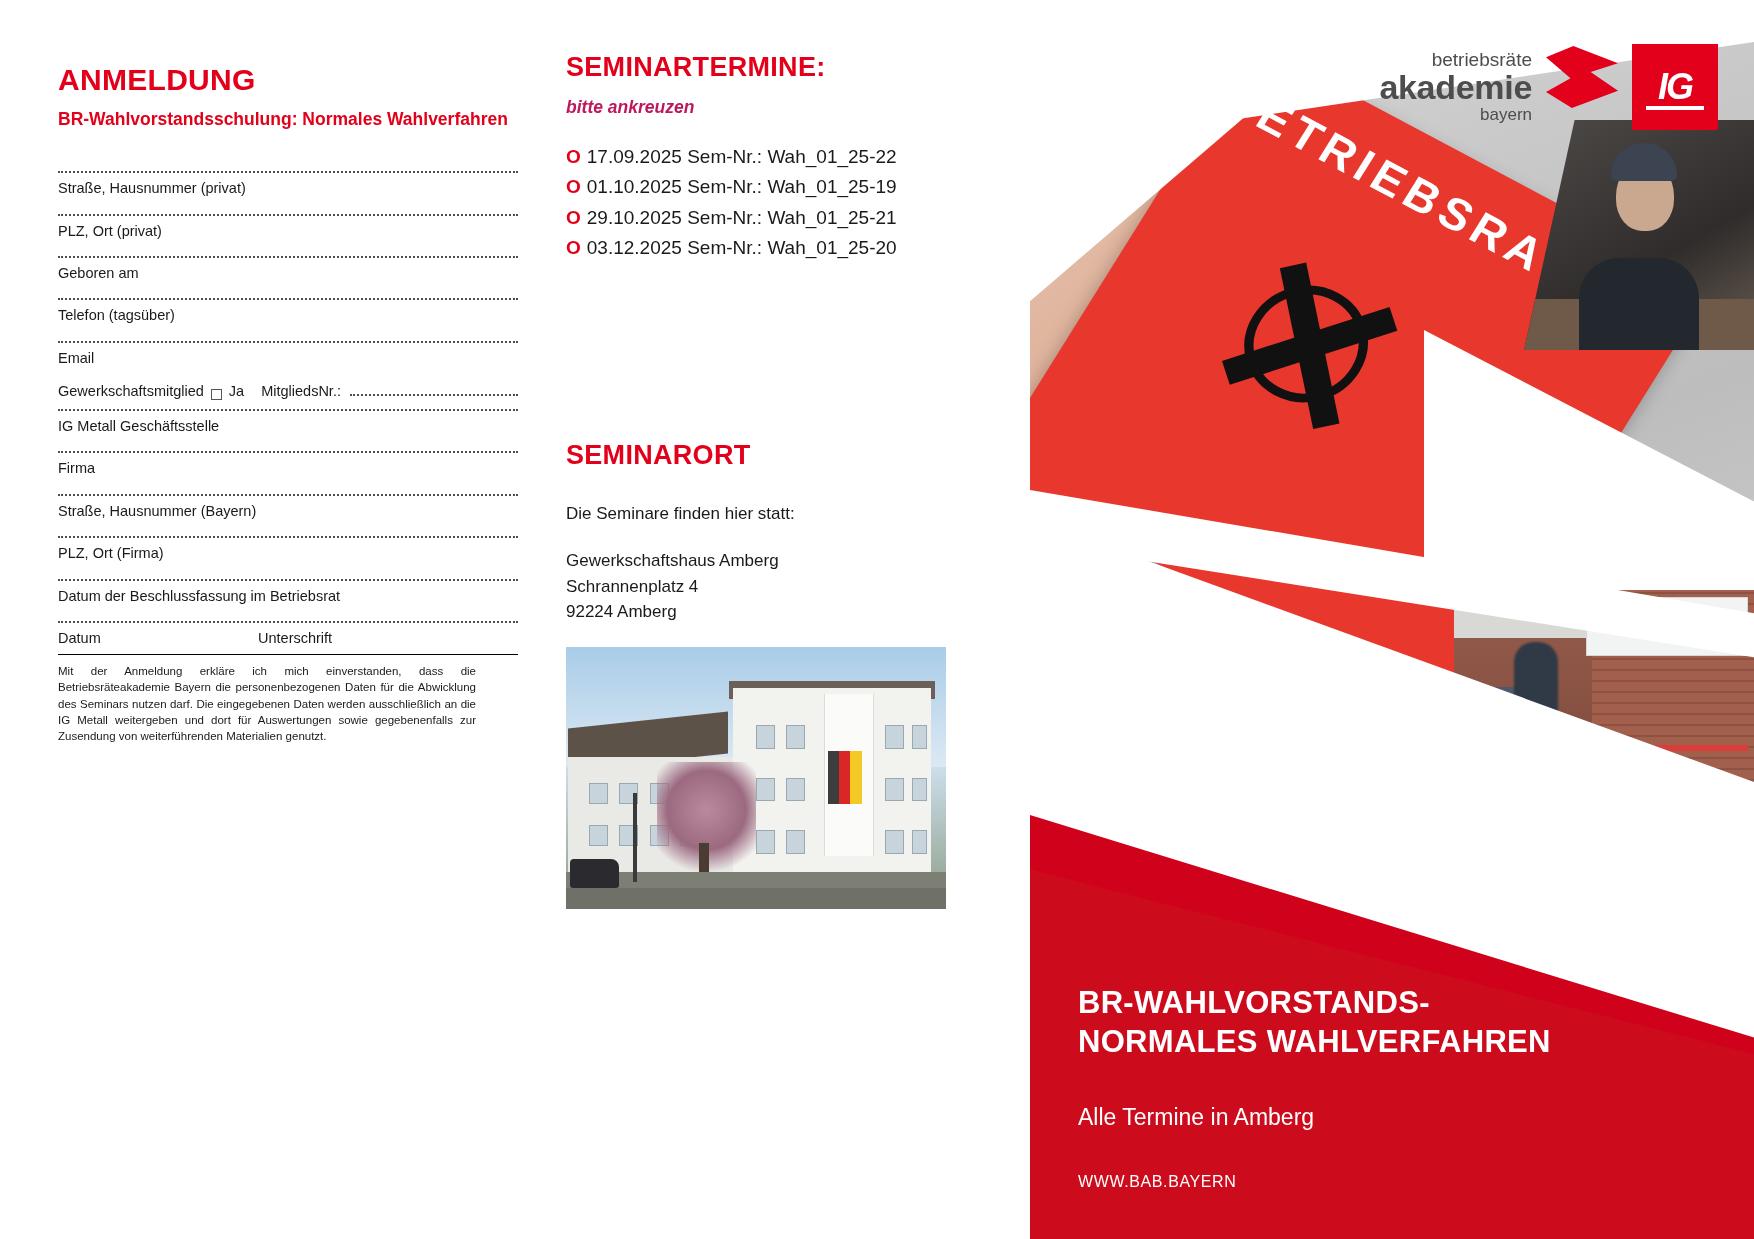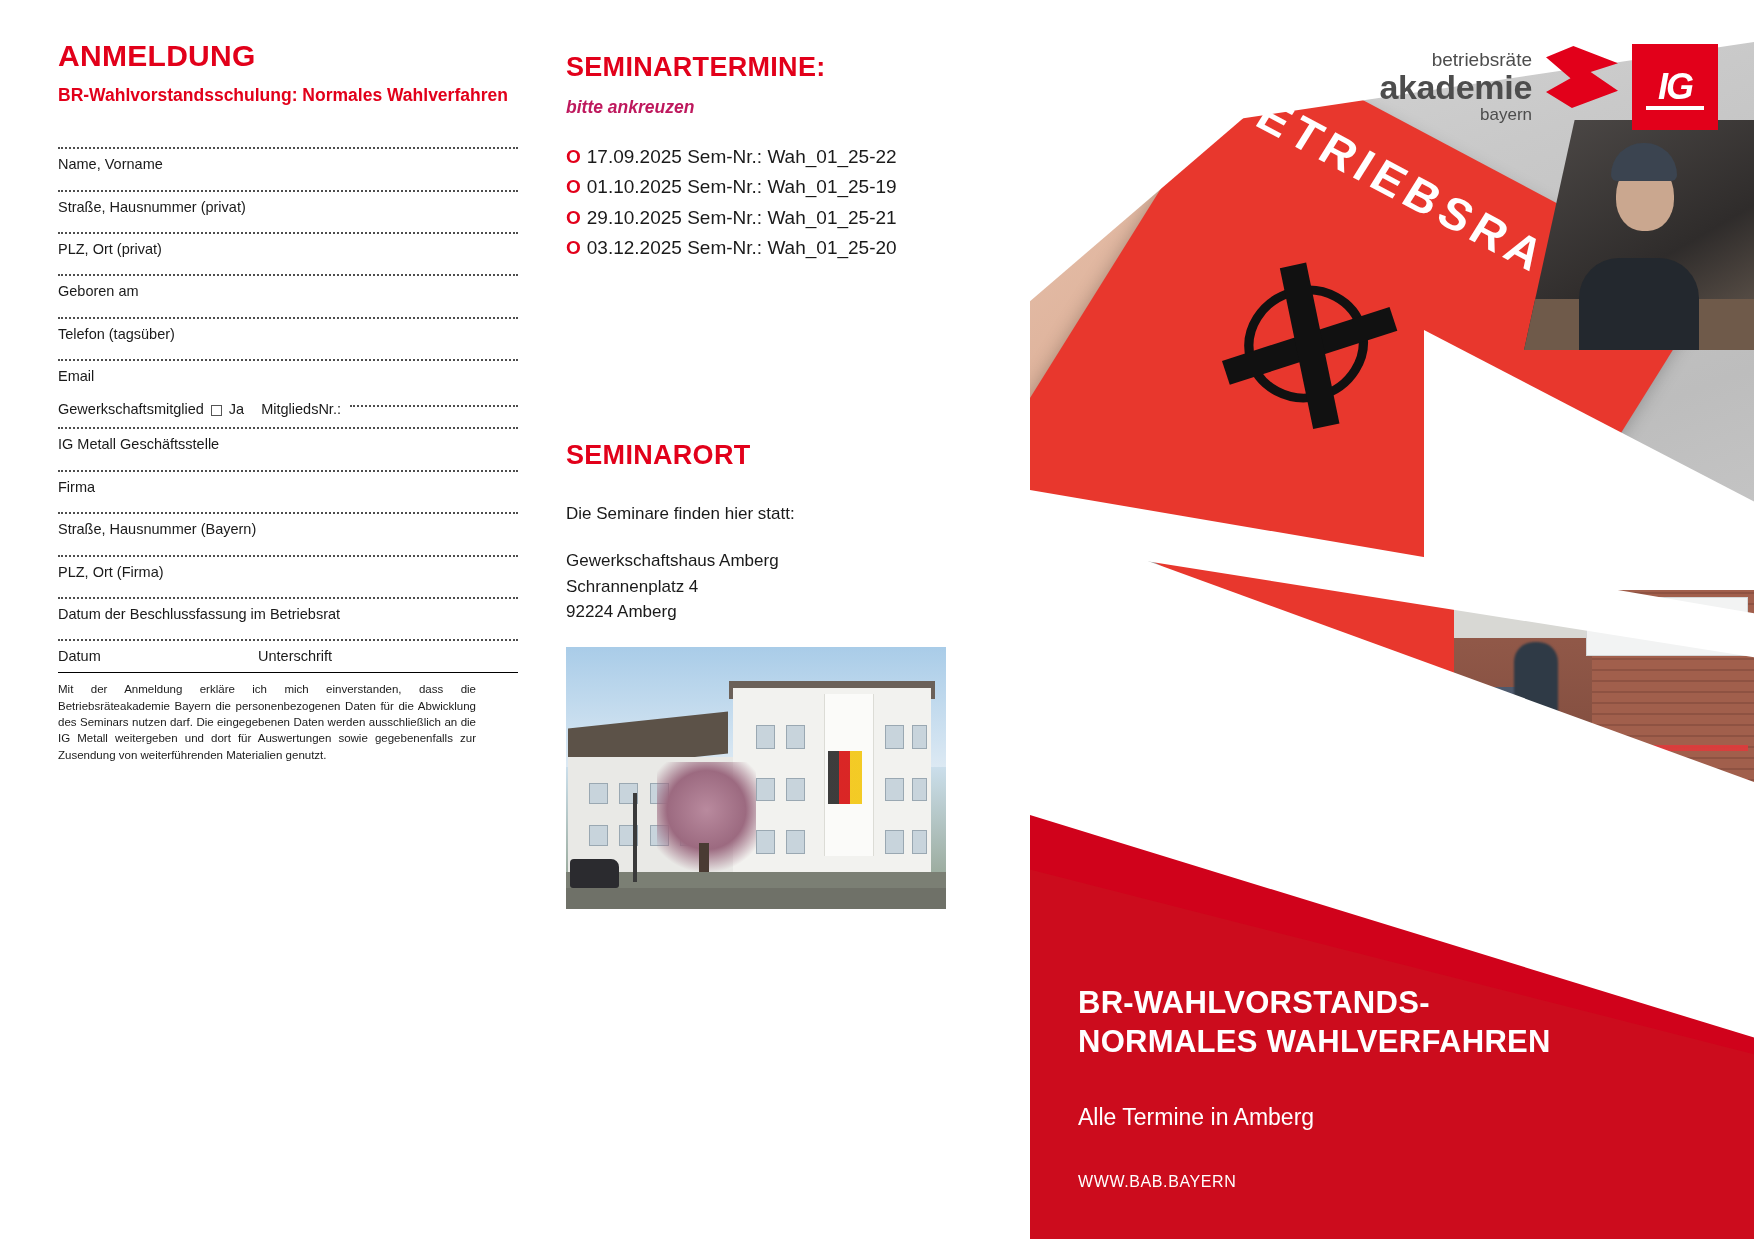--- a/index.html
+++ b/index.html
@@ -15,21 +15,21 @@
   }
   .page {
     position: absolute;
     inset: 0;
     background: #ffffff;
   }
 
   
   .col-left {
     position: absolute;
-    left: 58px; top: 40px;
+    left: 58px; top: 64px;
     width: 460px;
   }
   .head-red {
     color: #e2001a;
     font-weight: bold;
     letter-spacing: 0.3px;
   }
   .title-anmeldung {
     font-size: 30px;
     line-height: 1.05;
@@ -53,21 +53,21 @@
   }
   .field-label {
     font-size: 14.5px;
     color: #1a1a1a;
     line-height: 1.2;
   }
   .member-row {
     font-size: 14.5px;
     color: #1a1a1a;
     display: flex;
-    align-items: center;
+    align-items: flex-end;
     gap: 7px;
     margin-top: 2px;
     margin-bottom: 10px;
   }
   .checkbox-glyph {
     display: inline-block;
     width: 11px; height: 11px;
     border: 1px solid #555;
     position: relative;
     top: 1px;
@@ -363,24 +363,20 @@
 </style>
 </head>
 <body>
 
 <div class="page">
 
   <div class="col-left">
     <div class="head-red title-anmeldung">ANMELDUNG</div>
     <div class="subtitle-anmeldung">BR-Wahlvorstandsschulung: Normales Wahlverfahren</div>
 
-    <div class="field">
-      <div class="dots"></div>
-      <div class="field-label">Name, Vorname</div>
-    </div>
     <div class="field">
       <div class="dots"></div>
       <div class="field-label">Straße, Hausnummer (privat)</div>
     </div>
     <div class="field">
       <div class="dots"></div>
       <div class="field-label">PLZ, Ort (privat)</div>
     </div>
     <div class="field">
       <div class="dots"></div>

